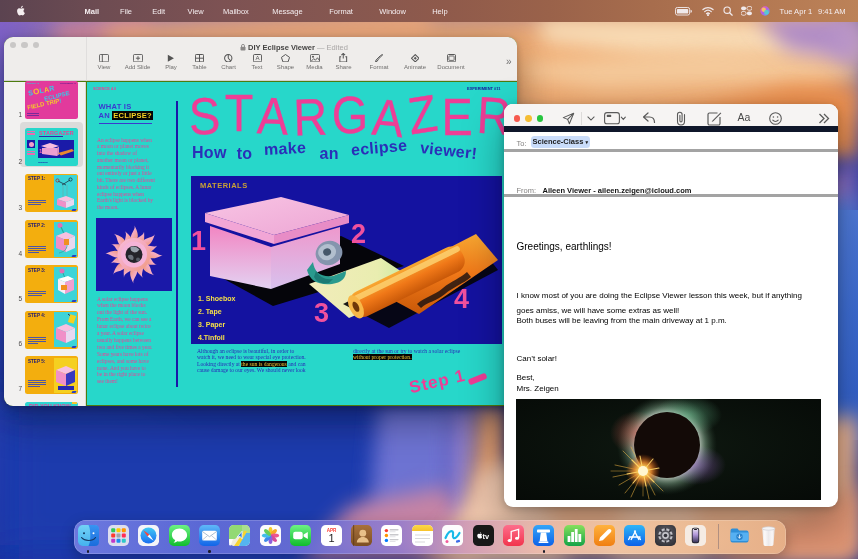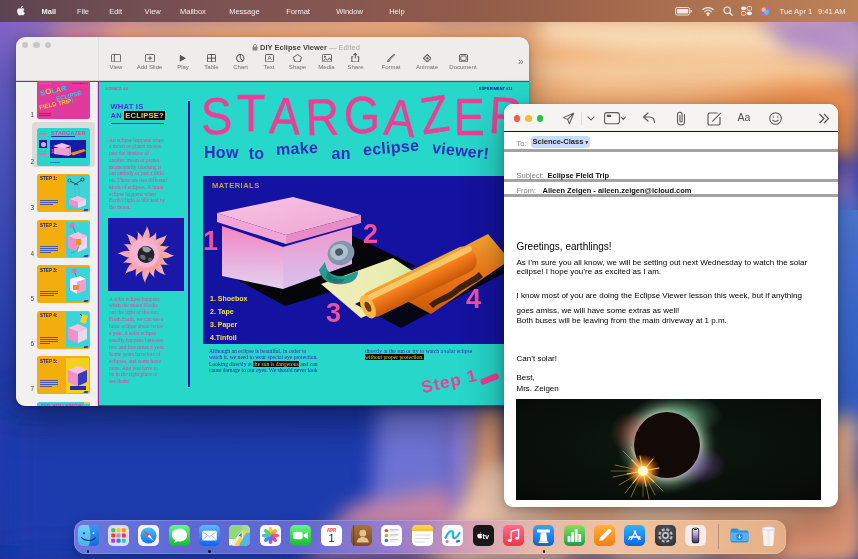--- a/index.html
+++ b/index.html
@@ -7,24 +7,24 @@
   body { position:relative; font-family:"Liberation Sans", sans-serif; }
   .abs { position:absolute; }
 
   
   #wall { left:0; top:0; width:858px; height:559px; background:linear-gradient(160deg,#8a63c8 0%, #5a5ccc 14%, #2a44bb 38%, #142e9e 62%, #0a2182 100%); }
 
   
   #menubar { left:0; top:0; width:858px; height:22px;
     background:linear-gradient(90deg,#5b4350 0%, #6e4c52 12%, #7d5253 26%, #865750 40%, #8f5a4b 52%, #9a624a 64%, #a76d4d 76%, #b37852 88%, #bc8258 100%);
     color:#f5eef0; font-size:7.5px; z-index:50; }
-  #menubar .mi { top:6.5px; white-space:nowrap; }
+  #menubar .mi { top:6.5px; white-space:nowrap;margin-left:43px; }
 
   
-  #kn { left:16px; top:37px; width:512.5px; height:369px; border-radius:9px; background:#a21caf;
+  #kn { left:4px; top:37px; width:512.5px; height:369px; border-radius:9px; background:#4d7c0f;
         box-shadow:0 14px 38px rgba(0,0,0,0.38), 0 2px 7px rgba(0,0,0,0.22); overflow:hidden; z-index:10; }
   #kn-top { position:absolute; left:0; top:0; width:100%; height:43.5px; background:#efedeb; border-bottom:1px solid #d2d0cf; }
   .tl { position:absolute; width:6.8px; height:6.8px; border-radius:50%; }
   #kn-title { position:absolute; top:5.5px; left:0; width:100%; text-align:center; font-size:7.5px; color:#454443; font-weight:bold; }
   #kn-title .ed { color:#a9a7a6; font-weight:normal; }
   .tbi { position:absolute; width:40px; text-align:center; color:#555; }
   .tbi svg { display:block; margin:0 auto; }
   .tbi .lb { font-size:6px; color:#706f6e; margin-top:2px; }
 
   
@@ -35,21 +35,21 @@
   .step-t .st { position:absolute; left:3px; top:2.5px; font-size:4.6px; font-weight:bold; color:#1a1878; }
   .step-t .tx { position:absolute; left:3px; top:26px; width:18px; }
   .step-t .tx i { display:block; height:0.8px; background:#3048c0; margin-bottom:1.3px; opacity:0.85; }
 
   
   #kn-slide { position:absolute; left:83px; top:44.5px; width:429.5px; height:323px; background:#27d7ca; overflow:hidden; }
 
   
   #mail { left:503.5px; top:103.5px; width:334px; height:403px; border-radius:9px; background:#fff;
           box-shadow:0 16px 42px rgba(0,0,0,0.36), 0 2px 9px rgba(0,0,0,0.22); overflow:hidden; z-index:20; }
-  #mail-top { position:absolute; left:0; top:0; width:100%; height:28.5px; background:#f6f4f3; border-bottom:1px solid #0f172a; }
+  #mail-top { position:absolute; left:0; top:0; width:100%; height:28.5px; background:#f6f4f3; border-bottom:6px solid #0f172a; }
   .mrow { position:absolute; left:0; width:100%; border-bottom:3px solid #a3a3a3; }
   .mlab { position:absolute; left:13px; color:#838180; font-size:7.5px; }
   .mval { position:absolute; color:#111; font-size:7.5px; }
 
   
   #dock { left:73.5px; top:519.5px; width:712px; height:34.5px; border-radius:12px;
     background:linear-gradient(90deg, rgba(113,124,226,0.94) 0%, rgba(96,108,216,0.92) 18%, rgba(110,112,214,0.88) 34%, rgba(150,126,206,0.85) 46%, rgba(205,152,184,0.85) 55%, rgba(236,186,172,0.88) 65%, rgba(243,199,164,0.9) 76%, rgba(238,188,148,0.92) 88%, rgba(232,178,138,0.93) 100%);
     box-shadow:inset 0 0 0 0.5px rgba(255,255,255,0.35), 0 5px 14px rgba(0,0,0,0.25); z-index:40; }
   .dicon { position:absolute; top:5px; width:21px; height:21px; }
   .dicon svg { display:block; }
@@ -587,30 +587,25 @@
         <g fill="none" stroke="#5a5a5a" stroke-width="1.3">
           <path d="M1.5 1l4.5 4.5L1.5 10"></path>
           <path d="M6 1l4.5 4.5L6 10"></path>
         </g>
       </svg>
     </div>
     <div class="mrow" style="top:28.5px;height:20.4px">
       <span class="mlab" style="top:6.5px">To:</span>
       <span class="abs" style="left:27px;top:3.8px;width:59.5px;height:12.6px;background:#c9dcfa;border-radius:3.5px;font-size:7.5px;color:#1b1b1b;text-align:center;line-height:12.6px;font-weight:bold">Science-Class <span style="font-size:5px">▾</span></span>
     </div>
-    <div class="mrow" style="top:63.8px;height:14.9px">
-      <span class="mlab" style="top:4px">Subject:</span>
-      <span class="mval" style="left:44px;top:4px;font-weight:bold">Eclipse Field Trip</span>
-    </div>
     <div class="mrow" style="top:78.7px;height:14.6px">
       <span class="mlab" style="top:4px">From:</span>
-      <span class="mval" style="left:39px;top:4px;font-weight:bold">Aileen Zeigen - aileen.zeigen@icloud.com</span>
+      <span class="mval" style="left:39px;top:4px;font-weight:bold">Aileen Viewer - aileen.zeigen@icloud.com</span>
     </div>
     <div class="abs" style="left:13px;top:137px;font-size:10px;color:#000">Greetings, earthlings!</div>
-    <div class="abs" style="left:13px;top:154.2px;font-size:8px;line-height:9.3px;color:#000">As I’m sure you all know, we will be setting out next Wednesday to watch the solar<br>eclipse! I hope you’re as excited as I am.</div>
     <div class="abs" style="left:13px;top:184.2px;font-size:8px;line-height:15px;color:#000">I know most of you are doing the Eclipse Viewer lesson this week, but if anything<br>goes amiss, we will have some extras as well!</div>
     <div class="abs" style="left:13px;top:212.2px;font-size:8px;color:#000">Both buses will be leaving from the main driveway at 1 p.m.</div>
     <div class="abs" style="left:13px;top:250px;font-size:8px;color:#000">Can’t solar!</div>
     <div class="abs" style="left:13px;top:269.3px;font-size:8px;line-height:10.7px;color:#000">Best,<br>Mrs. Zeigen</div>
     <div class="abs" style="left:12.4px;top:295.9px;width:304.7px;height:101.2px">
       <svg width="305" height="101" viewBox="0 0 305 101">
         <defs>
           <radialGradient id="corona" cx="0.5" cy="0.5" r="0.5">
             <stop offset="0.58" stop-color="#e8f2e8" stop-opacity="0"></stop>
             <stop offset="0.66" stop-color="#dceede" stop-opacity="0.7"></stop>

